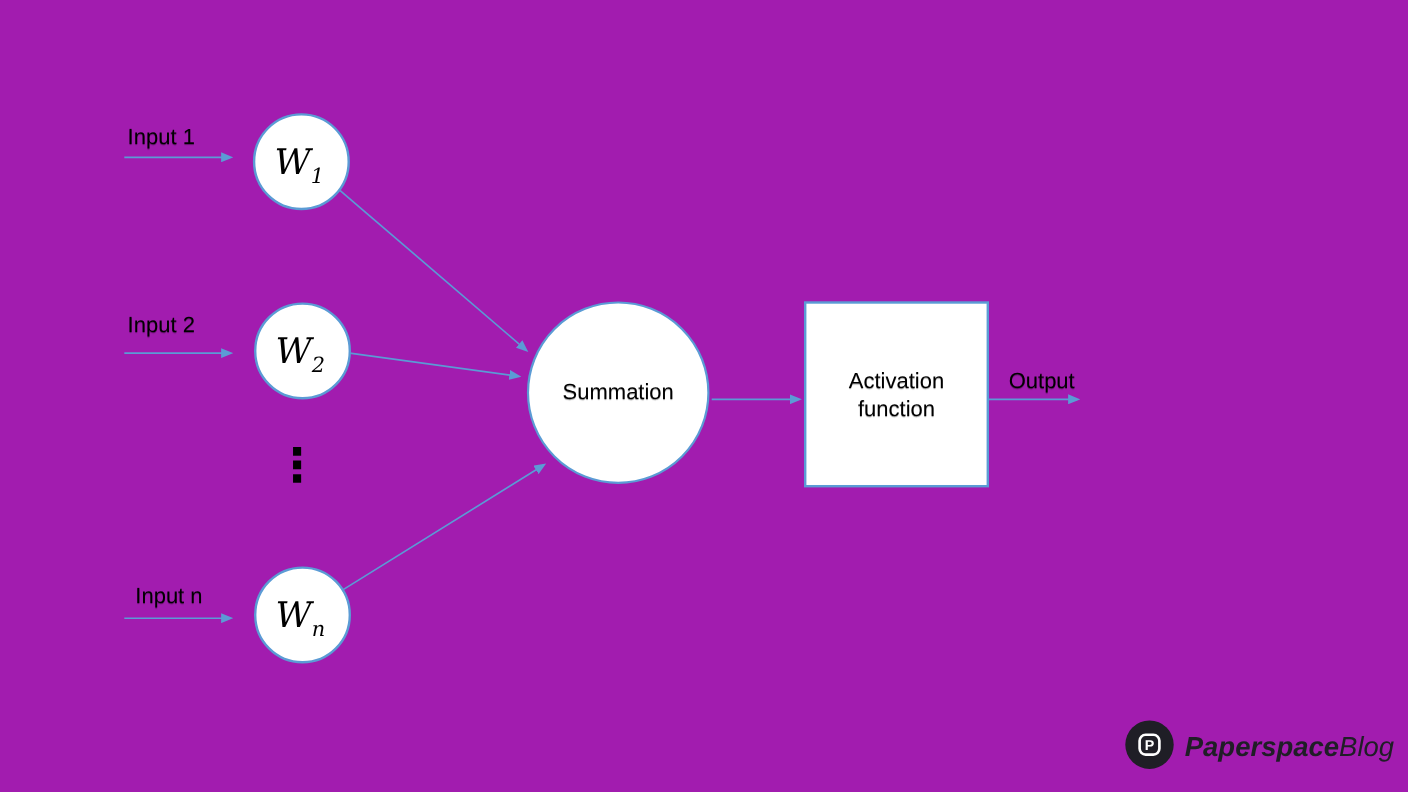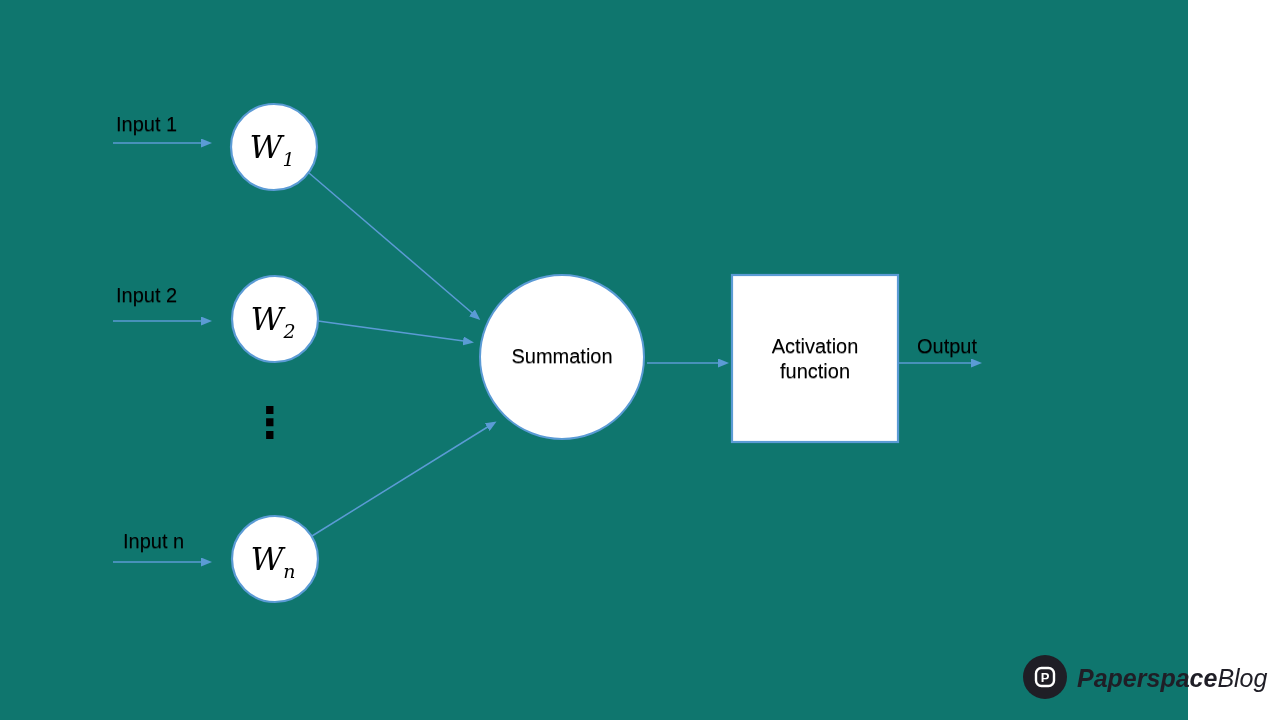--- a/index.html
+++ b/index.html
@@ -6,23 +6,23 @@
     margin: 0;
     padding: 0;
     width: 1280px;
     height: 720px;
     background: #ffffff;
     overflow: hidden;
     font-family: "Liberation Sans", sans-serif;
   }
   .canvas {
     position: relative;
-    width: 1188px;
+    width: 1280px;
     height: 720px;
-    background: #0f766e;
+    background: #a21caf;
   }
   svg { display: block; }
   .lbl {
     font-family: "Liberation Sans", sans-serif;
     font-size: 20px;
     fill: #000000;
   }
   .lbl-shadow { filter: drop-shadow(0.6px 1px 0.5px rgba(0,0,0,0.35)); }
   .wlbl {
     font-family: "DejaVu Serif", "Liberation Serif", serif;

